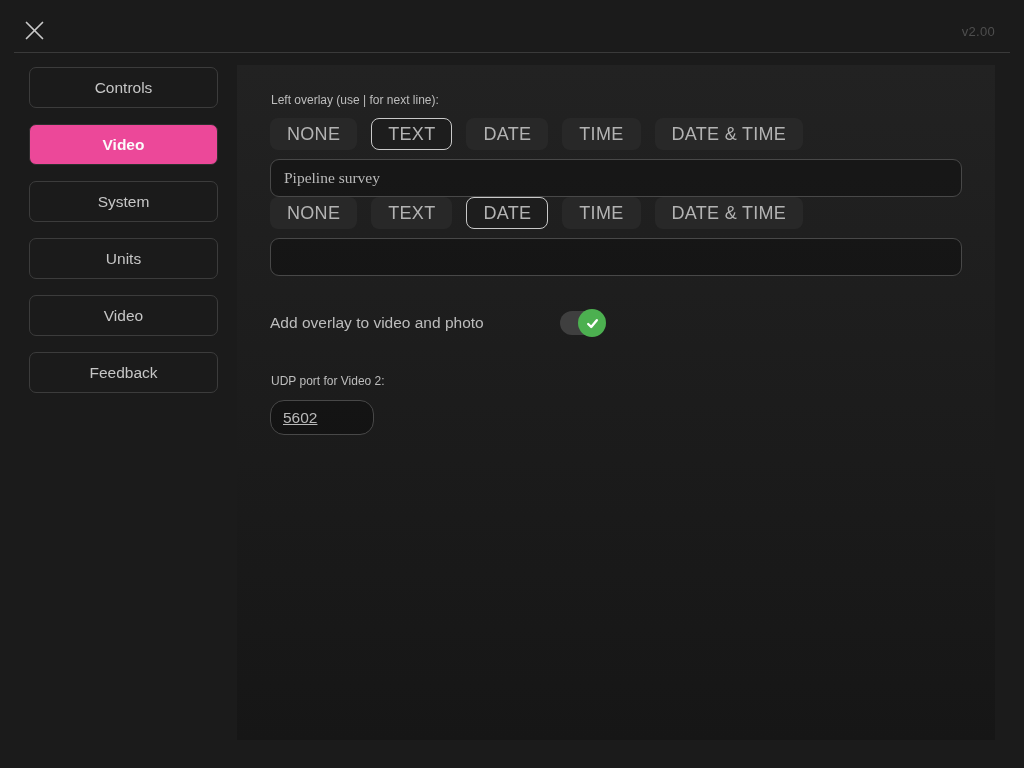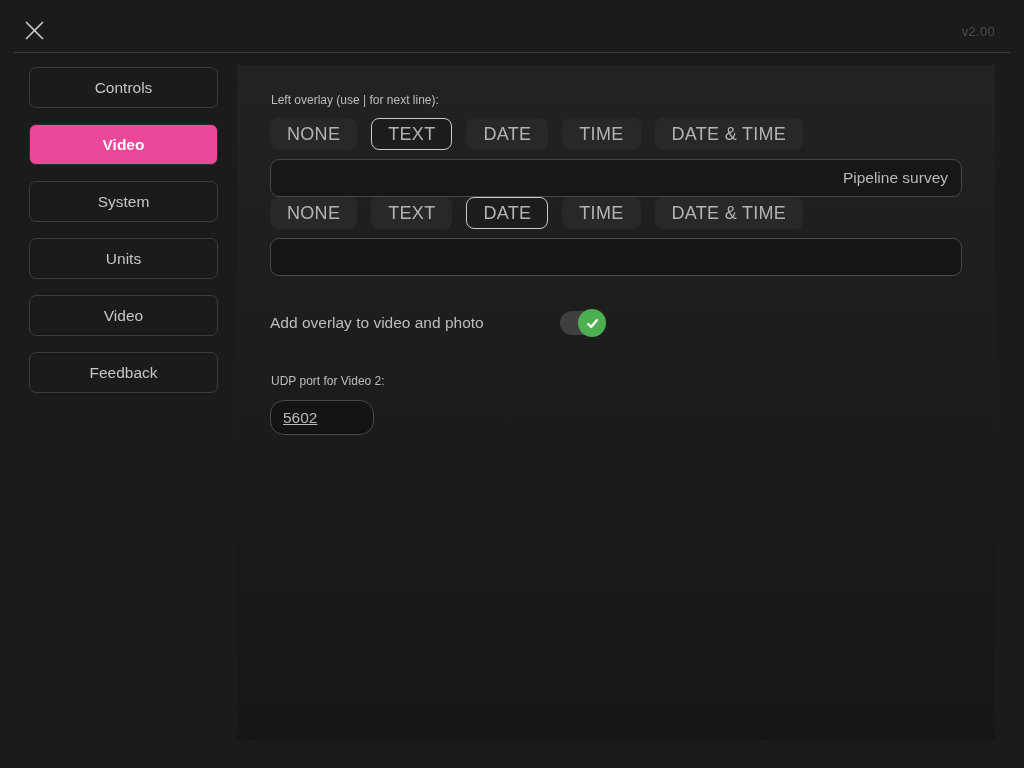--- a/index.html
+++ b/index.html
@@ -64,21 +64,21 @@
     letter-spacing:.3px; cursor:pointer;
   }
   .seg-btn.selected {
     background:#1d1d1d; border-color:#c9c9c9;
   }
   .text-input {
     display:block; width:692px; height:38px;
     background:rgba(0,0,0,0.28);
     border:1px solid #484848; border-radius:9px;
     color:#b9b9b9; font-size:15.5px; padding:0 13px;
-    font-family:Liberation Sans, sans-serif; outline:none;text-align:right;
+    font-family:Liberation Serif, serif; outline:none;
   }
 
   
   .toggle-row { display:flex; align-items:center; margin-top:34px; height:26px; }
   .toggle-label { width:290px; color:#bdbdbd; font-size:15.5px; }
   .toggle {
     position:relative; width:44px; height:24px;
     border-radius:12px; background:#3f3f3f; cursor:pointer;
   }
   .toggle-knob {

